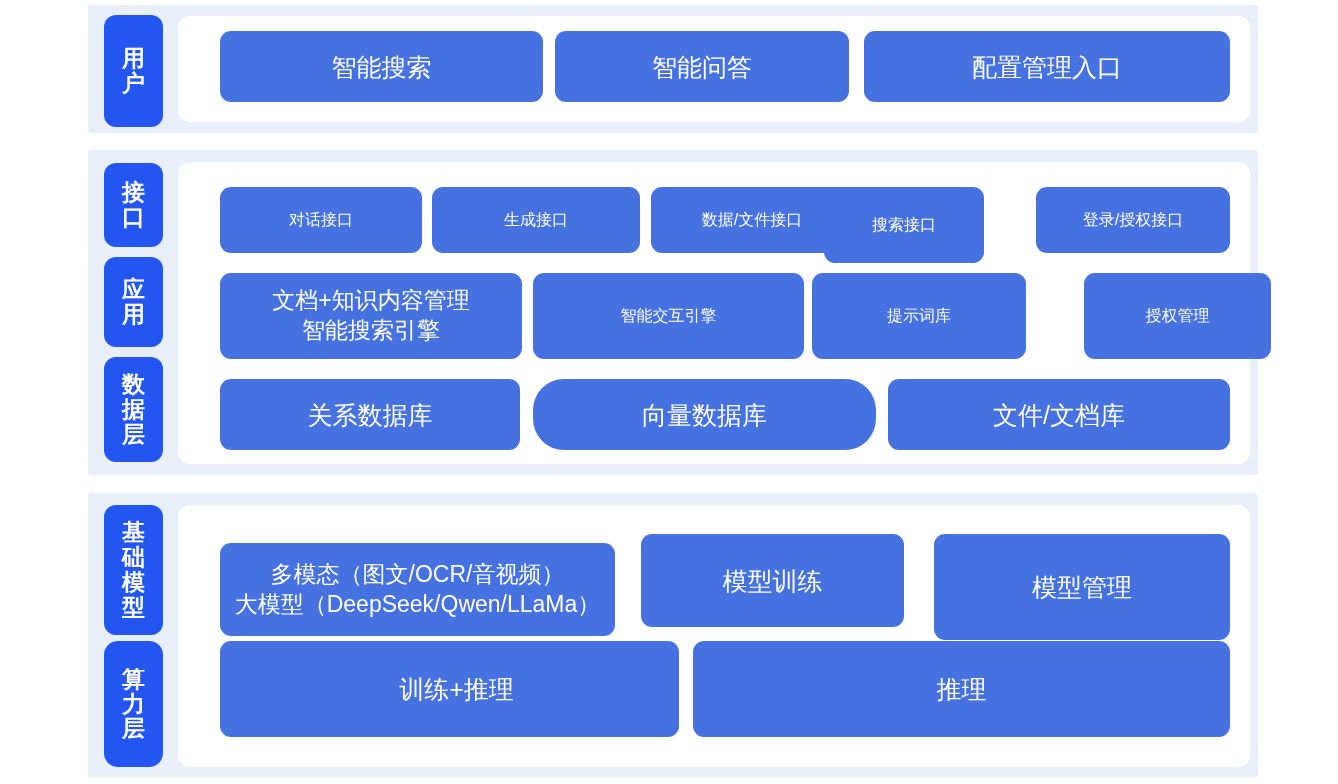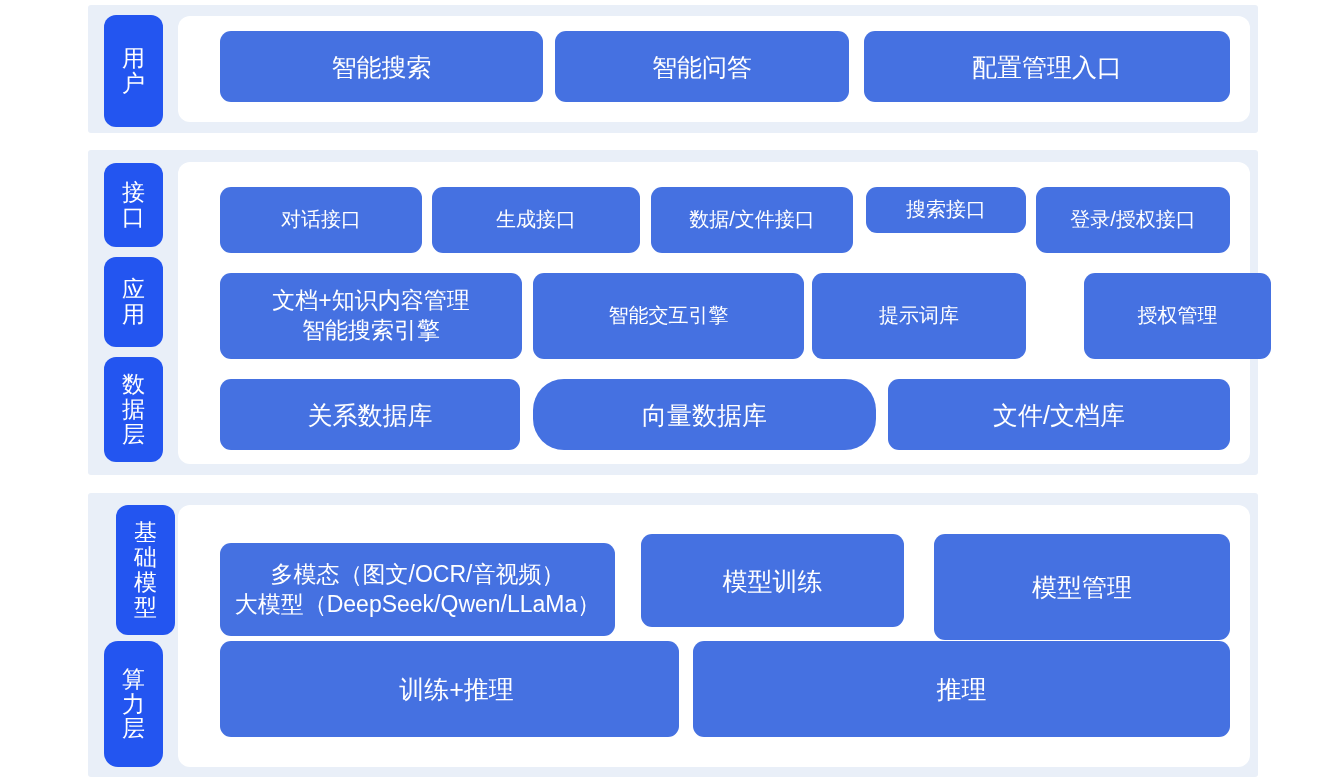--- a/index.html
+++ b/index.html
@@ -38,40 +38,40 @@
 
   
   .tab {
     position: absolute;
     left: 104px;
     width: 59px;
     background: #2355f0;
     border-radius: 12px;
     color: #ffffff;
     font-size: 23px;
-    font-weight: normal;
+    font-weight: bold;
     line-height: 1.08;
     letter-spacing: 0px;
     display: flex;
     align-items: center;
     justify-content: center;
     text-align: center;
     box-sizing: border-box;
   }
   .tab-inner {
     width: 26px;
     word-break: break-all;
     white-space: normal;
   }
 
   .tab-user  { top: 15px;  height: 112px; }
   .tab-api   { top: 163px; height: 84px;  }
   .tab-app   { top: 257px; height: 90px;  }
   .tab-data  { top: 357px; height: 105px; }
-  .tab-model { top: 505px; height: 130px; margin-left: 12px; }
+  .tab-model { top: 505px; height: 130px; }
   .tab-compute { top: 641px; height: 126px; border-radius: 14px; }
 
   
   .card {
     position: absolute;
     left: 178px;
     width: 1072px;
     background: #ffffff;
     border-radius: 12px;
     box-sizing: border-box;
@@ -88,21 +88,21 @@
     color: #ffffff;
     display: flex;
     align-items: center;
     justify-content: center;
     text-align: center;
     box-sizing: border-box;
     font-size: 25px;
     line-height: 1.28;
     padding: 2px 6px;
   }
-  .box.small { font-size: 20px; }
+  .box.small { font-size: 16px; }
   .box.multi { font-size: 23px; line-height: 1.3; }
 </style>
 </head>
 <body>
 
 <div class="canvas">
 
   <div class="band band-user"></div>
   <div class="card card-user"></div>
 
@@ -123,21 +123,21 @@
   <div class="tab tab-app">
     <span class="tab-inner">应用</span>
   </div>
   <div class="tab tab-data">
     <span class="tab-inner">数据层</span>
   </div>
 
   <div class="box small" style="left:220px; top:187px; width:202px; height:66px;">对话接口</div>
   <div class="box small" style="left:651px; top:187px; width:202px; height:66px;">数据/文件接口</div>
   <div class="box small" style="left:432px; top:187px; width:208px; height:66px;">生成接口</div>
-  <div class="box small" style="left:866px; top:187px; width:160px; height:46px;">搜索接口</div>
+  <div class="box small" style="left:824px; top:187px; width:160px; height:76px;">搜索接口</div>
   <div class="box small" style="left:1036px; top:187px; width:194px; height:66px;">登录/授权接口</div>
 
   <div class="box multi" style="left:220px; top:273px; width:302px; height:86px;">
     <span>
       <span>文档+知识内容管理</span><br>
       <span>智能搜索引擎</span>
     </span>
   </div>
   <div class="box small" style="left:533px; top:273px; width:271px; height:86px;">智能交互引擎</div>
   <div class="box small" style="left:812px; top:273px; width:214px; height:86px;">提示词库</div>

